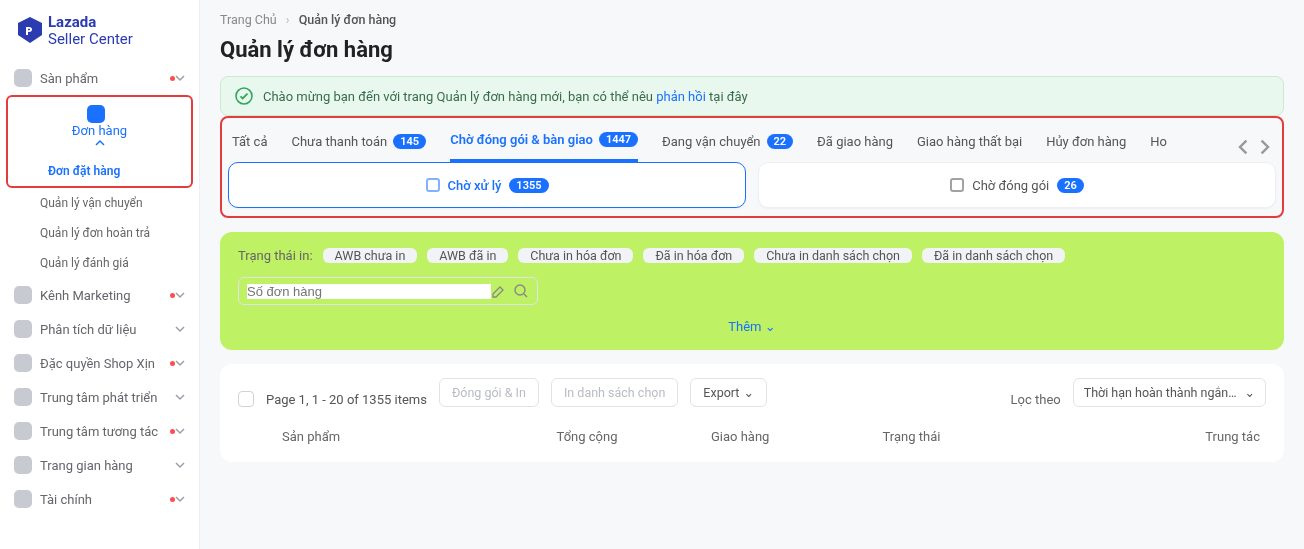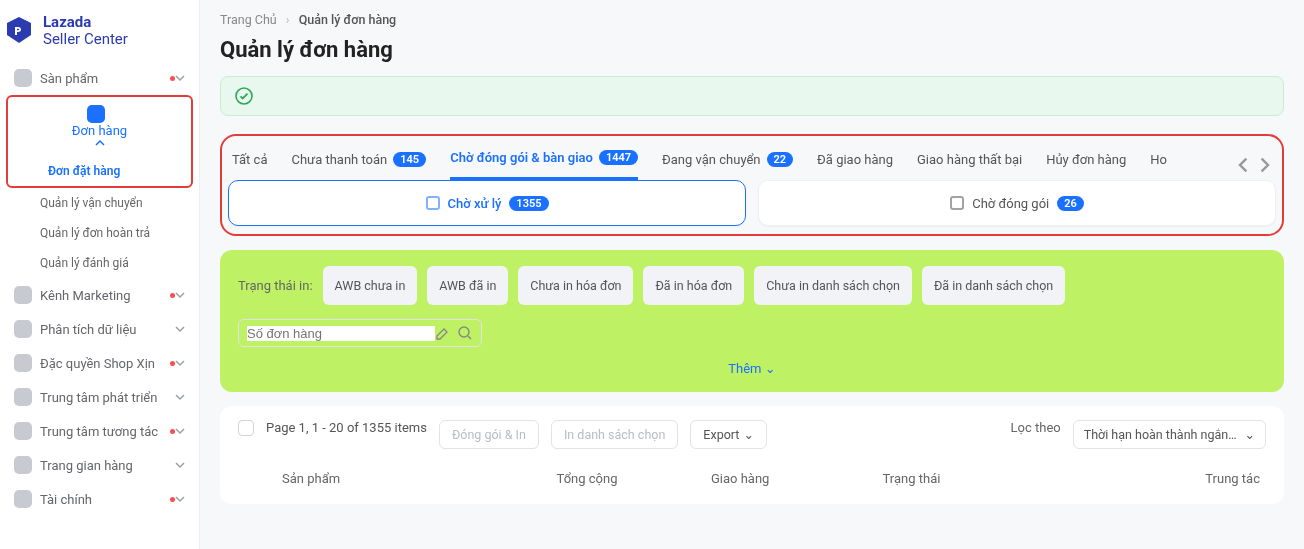--- a/index.html
+++ b/index.html
@@ -1,21 +1,21 @@
 <!DOCTYPE html>
 <html><head>
 <meta charset="utf-8">
 <style>
   * { box-sizing: border-box; margin: 0; padding: 0; }
   body { font-family: -apple-system, BlinkMacSystemFont, "Segoe UI", Roboto, Arial, sans-serif; font-size: 13px; color: #333; background: #f7f8fa; }
   .app { display: flex; height: 549px; width: 1304px; overflow: hidden; }
 
   
   .sidebar { width: 200px; background: #fff; border-right: 1px solid #edeef2; padding: 10px 0; }
-  .logo { display: flex; align-items: center; padding: 4px 3px 14px; gap: 8px; }
+  .logo { display: flex; align-items: center; padding: 4px 14px 14px; gap: 2px; }
   .logo-icon { width: 32px; height: 32px; color:#2b3bb0;}
   .logo-text { line-height: 1.1; font-weight: 700; font-size: 15px; color:#2b3bb0;}
   .logo-sub { font-weight:400; color:#2b3bb0;}
   .nav-item { display:flex; align-items:center; padding: 8px 14px; color:#64666b; cursor:pointer; }
   .nav-item .mi { width:18px; height:18px; border-radius:5px; background:#c7cad1; margin-right:8px; flex-shrink:0;}
   .nav-item .label { flex:1;}
   .dot { width:5px;height:5px;border-radius:50%;background:#ff4d4f; display:inline-block; margin-left:4px;}
   .chev { width:10px;height:10px; }
   .nav-sub { padding:8px 14px 8px 40px; color:#666; cursor:pointer; font-size:12px;}
   .nav-item.active { color:#1a71ff;flex-direction:column;}
@@ -25,45 +25,45 @@
 
   
   .main { flex:1; padding: 10px 20px; overflow:hidden;}
   .crumbs { color:#888; font-size:12.5px; padding:2px 0 6px;}
   .crumbs .sep{ margin:0 6px; color:#bbb;}
   .crumbs .cur{ color:#555; font-weight:500;}
   h1 { font-size:22px; font-weight:700; margin: 4px 0 14px; color:#222;}
   .alert { display:flex; align-items:center; gap:10px; background:#e9f8ee; border:1px solid #c8ecd2; border-radius:8px; padding:10px 14px; color:#3a6b49; font-size:13px;}
   .alert a{ color:#1a71ff; text-decoration:none;}
 
-  .hl-main { border:2px solid #e43b3b; border-radius:16px; padding:0 2px 8px; margin-top:18px;}
+  .hl-main { border:2px solid #e43b3b; border-radius:8px; padding:0 2px 8px; margin-top:0;}
   .tabs { display:flex; align-items:center; gap:24px; padding:14px 8px 0; position:relative;}
   .tab { color:#555; padding-bottom:12px; cursor:pointer; white-space:nowrap; display:flex; align-items:center; gap:6px;}
   .tab.active{ color:#1a71ff; font-weight:600; border-bottom:3px solid #1a71ff;}
   .badge { background:#1a71ff; color:#fff; border-radius:999px; font-size:11px; padding:1px 7px; font-weight:600;}
   .tab-nav { margin-left:auto; display:flex; gap:4px;}
   .tab-nav .ar{ width:16px;height:16px; color:#999; cursor:pointer;}
 
   .subcards { display:flex; gap:12px; padding:0 4px;}
   .subcard { flex:1; background:#fff; border-radius:10px; height:46px; display:flex; align-items:center; justify-content:center; gap:8px; color:#555; box-shadow:0 1px 2px rgba(0,0,0,.04); cursor:pointer; border:1px solid #eef0f4;}
   .subcard.active{ border:1.5px solid #1a71ff; color:#1a71ff; font-weight:500;}
   .sc-ico { width:14px;height:14px; display:inline-block; border:2px solid currentColor; border-radius:3px; opacity:.55;}
   .subcard .badge{ background:#1a71ff;}
 
   .panel { background:#bef264; border-radius:12px; margin-top:14px; padding:16px 18px;}
   .filters-row{ display:flex; align-items:center; gap:10px; flex-wrap:wrap;}
   .filters-row .lbl{ color:#666;}
-  .chip{ background:#f1f3f7; border-radius:6px; padding:12px 12px; color:#555; font-size:12.5px; cursor:pointer;}
-  .search { margin-top:14px; display:flex; align-items:center; width:244px; border:1px solid #e1e3e9; border-radius:6px; padding:5px 8px; color:#888;}
+  .chip{ background:#f1f3f7; border-radius:6px; padding:0 12px; color:#555; font-size:12.5px; cursor:pointer;}
+  .search { margin-top:14px; display:flex; align-items:center; width:300px; border:1px solid #e1e3e9; border-radius:6px; padding:5px 8px; color:#888;}
   .search input{ border:none; outline:none; flex:1; font-size:13px; color:#333;}
   .search .ico{ width:16px;height:16px; color:#888;}
   .more { text-align:center; margin-top:14px; color:#1a71ff; font-size:13px; cursor:pointer;}
 
   .panel2 { background:#fff; border-radius:12px; margin-top:14px; padding:14px 18px;}
-  .tools { display:flex; align-items:flex-start; gap:12px;}
+  .tools { display:flex; align-items:flex-end; gap:12px;}
   .cb{ width:16px;height:16px; border:1.5px solid #cfd3db; border-radius:4px;}
   .count{ color:#555;}
   .btn{ border:1px solid #e1e3e9; background:#fff; border-radius:6px; padding:6px 12px; color:#555; cursor:pointer; font-size:12.5px; display:flex; align-items:center; gap:4px;}
   .btn.disabled{ color:#b9bcc5; cursor:not-allowed;}
   .spacer{flex:1;}
   .select{ border:1px solid #e1e3e9; background:#fff; border-radius:6px; padding:6px 10px; color:#555; font-size:12.5px; display:flex; align-items:center; gap:8px; max-width:240px;}
   .select .txt{ white-space:nowrap; overflow:hidden; text-overflow:ellipsis; max-width:170px;}
 
   .thead{ display:flex; margin-top:18px; color:#666; font-size:13px;}
   .th{ padding:4px 0;}
@@ -177,20 +177,23 @@
       <span class="sep">›</span>
       <span class="cur">Quản lý đơn hàng</span>
     </div>
     <h1>Quản lý đơn hàng</h1>
 
     <div class="alert">
       <svg width="18" height="18" viewBox="0 0 18 18">
           <circle cx="9" cy="9" r="8" fill="none" stroke="#2fa85a" stroke-width="1.6"></circle>
           <path d="M5.5 9.3l2.2 2.2L12.5 6.7" stroke="#2fa85a" fill="none" stroke-width="1.8"></path>
         </svg>
+      <span>
+        <span>Chào mừng bạn đến với trang Quản lý đơn hàng mới, bạn có thể nêu </span><a href="#">phản hồi</a><span> tại đây</span>
+      </span>
     </div>
 
     <div class="hl-main">
       <div class="tabs">
         <div class="tab">
             <span>Tất cả</span>
           </div>
         <div class="tab">
             <span>Chưa thanh toán</span>
             <span class="badge">145</span>

